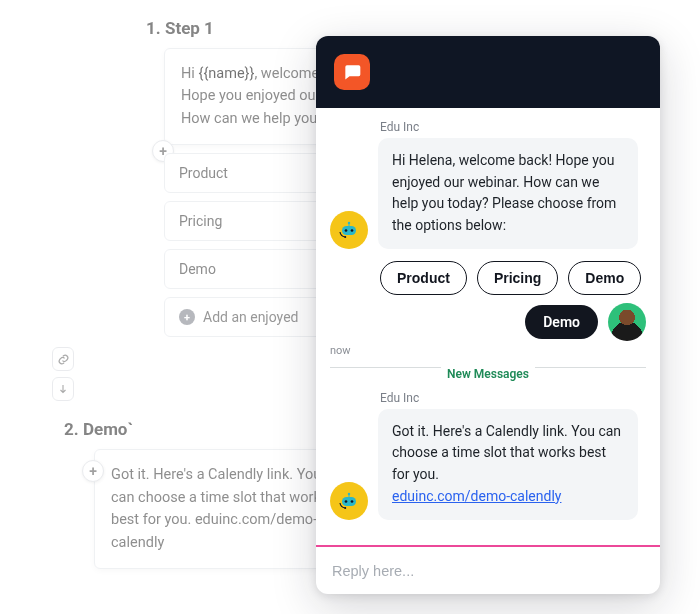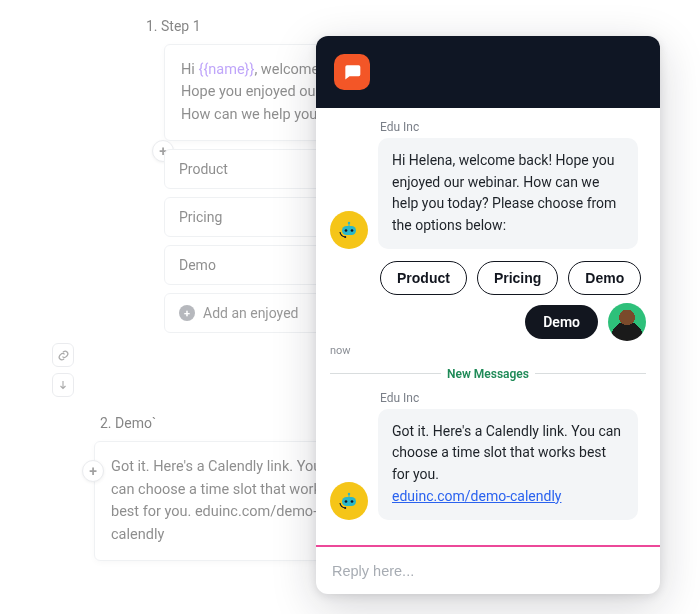--- a/index.html
+++ b/index.html
@@ -1,47 +1,47 @@
 <!DOCTYPE html>
 <html><head>
   <meta charset="utf-8">
   <style>
     *{margin:0;padding:0;box-sizing:border-box;}
     body{font-family:-apple-system,BlinkMacSystemFont,"Segoe UI",Roboto,Helvetica,Arial,sans-serif;background:#fff;width:700px;height:614px;position:relative;overflow:hidden;color:#111;}
     
     .builder{position:absolute;left:30px;top:18px;width:400px;opacity:.55;color:#333;}
-    .step-title{font-size:14px;font-weight:400;color:#222;margin-left:116px;margin-bottom:10px;}
-    .step-title.s2{margin-left:70px;}
+    .step-title{font-size:17px;font-weight:700;color:#222;margin-left:116px;margin-bottom:10px;}
+    .step-title.s2{margin-left:34px;}
     .card{background:#fff;border:1px solid #e3e6eb;border-radius:6px;box-shadow:0 2px 6px rgba(0,0,0,.06);padding:14px 16px;font-size:14.5px;line-height:1.55;color:#333;width:230px;margin-left:134px;}
     .card.demo{margin-left:64px;width:270px;}
     .opt-row{position:relative;display:flex;align-items:center;background:#fff;border:1px solid #e3e6eb;border-radius:6px;padding:11px 14px;font-size:14px;color:#333;width:230px;margin-left:134px;margin-top:8px;}
     .opt-row.add{color:#444;}
     .add .plus-circ{display:inline-flex;align-items:center;justify-content:center;width:16px;height:16px;background:#7b7f88;color:#fff;border-radius:50%;font-size:11px;margin-right:8px;font-weight:700;line-height:1;}
     .plus-badge{position:absolute;width:22px;height:22px;border-radius:50%;background:#fff;border:1px solid #d8dbe0;display:flex;align-items:center;justify-content:center;font-size:14px;font-weight:600;color:#555;box-shadow:0 1px 3px rgba(0,0,0,.1);}
     .link-icon,.arrow-icon{width:22px;height:24px;border:1px solid #d9dce1;border-radius:6px;background:#fff;display:flex;align-items:center;justify-content:center;font-size:12px;color:#666;margin-left:22px;margin-bottom:6px;}
-    .tok{color:#8b5cf6;text-align:center;}
+    .tok{color:#000000;text-align:center;}
     
     .chat{position:absolute;left:316px;top:36px;width:344px;height:558px;background:#fff;border-radius:12px;box-shadow:0 12px 45px rgba(20,20,40,.18),0 2px 10px rgba(0,0,0,.1);overflow:hidden;display:flex;flex-direction:column;}
     .chat-top{background:#0f1624;height:72px;display:flex;align-items:center;padding:0 18px;}
     .chat-badge{width:36px;height:36px;border-radius:10px;background:#f35627;display:flex;align-items:center;justify-content:center;position:relative;}
     .chat-badge svg{width:20px;height:20px;fill:#fff;}
     .chat-body{flex:1;overflow:hidden;padding:12px 14px 0 14px;}
     .msg-group{display:flex;align-items:flex-end;margin-bottom:12px;}
     .from-label{font-size:12px;color:#7a7f88;margin-left:50px;margin-bottom:4px;}
     .bot-av{width:38px;height:38px;border-radius:50%;background:#f5c518;display:flex;align-items:center;justify-content:center;margin-right:10px;margin-top:2px;flex-shrink:0;}
     .bot-av svg{width:24px;height:24px;}
     .bubble{background:#f3f5f7;border-radius:10px;padding:12px 14px;font-size:14px;line-height:1.55;color:#1d2228;max-width:260px;}
     .bubble-row{display:flex;flex-direction:column;}
     .choices{display:flex;gap:10px;margin-top:12px;margin-left:50px;}
     .pill{padding:8px 16px;border:1.6px solid #12161f;border-radius:999px;font-size:14px;font-weight:600;background:#fff;color:#12161f;cursor:pointer;}
     .user-row{display:flex;align-items:center;justify-content:flex-end;margin:8px 0 2px 0;gap:10px;}
     .user-pill{background:#12161f;color:#fff;padding:9px 18px;border-radius:999px;font-size:14px;font-weight:600;}
     .user-av{width:38px;height:38px;border-radius:50%;background:#2ec07a;background-image:radial-gradient(circle at 50% 38%, #7a4a2b 0 26%, transparent 26%),radial-gradient(circle at 50% 90%, #1a1a1a 0 40%, transparent 40%);}
     .ts{font-size:11px;color:#8b8f96;text-align:left;margin:3px 48px 10px 0;}
-    .divider{display:flex;align-items:center;gap:6px;margin:4px 0 10px 0;}
+    .divider{display:flex;align-items:flex-start;gap:6px;margin:4px 0 10px 0;}
     .divider hr{flex:1;border:none;border-top:1px solid #d9ddde;}
     .divider span{font-size:12px;color:#1e8a57;font-weight:600;}
     .bubble a{color:#2a62ef;text-decoration:underline;margin-top:28px;}
     .composer{border-top:2px solid #ec4899;padding:14px 16px;}
     .composer input{border:none;outline:none;width:100%;font-size:14.5px;color:#333;background:transparent;}
     .composer input::placeholder{color:#a7acb3;}
   </style>
 </head>
 <body>
 

